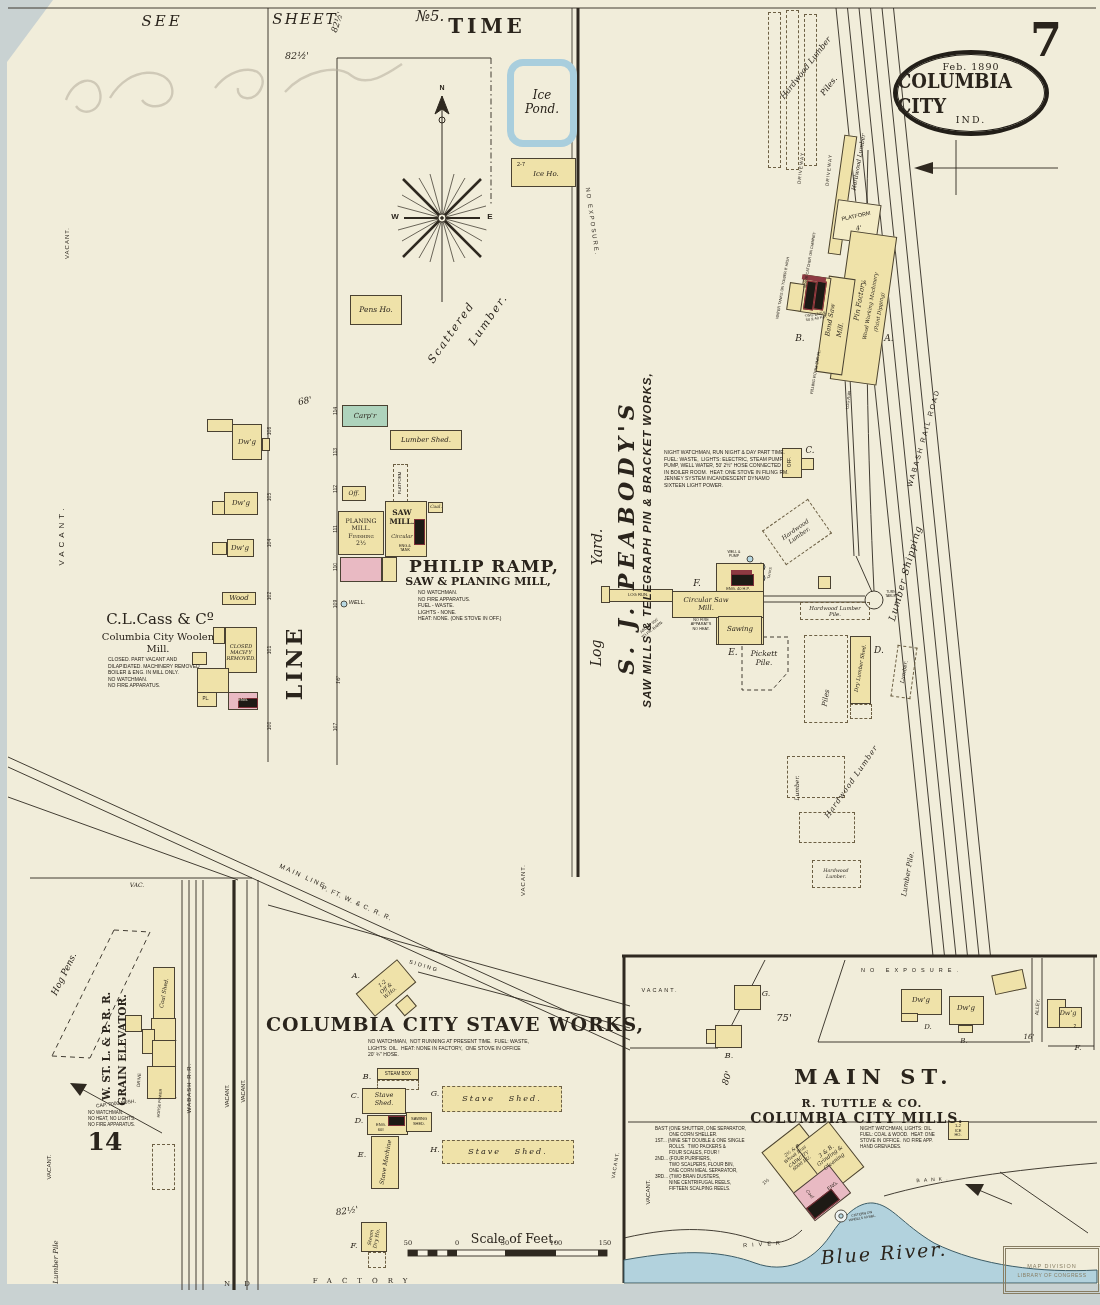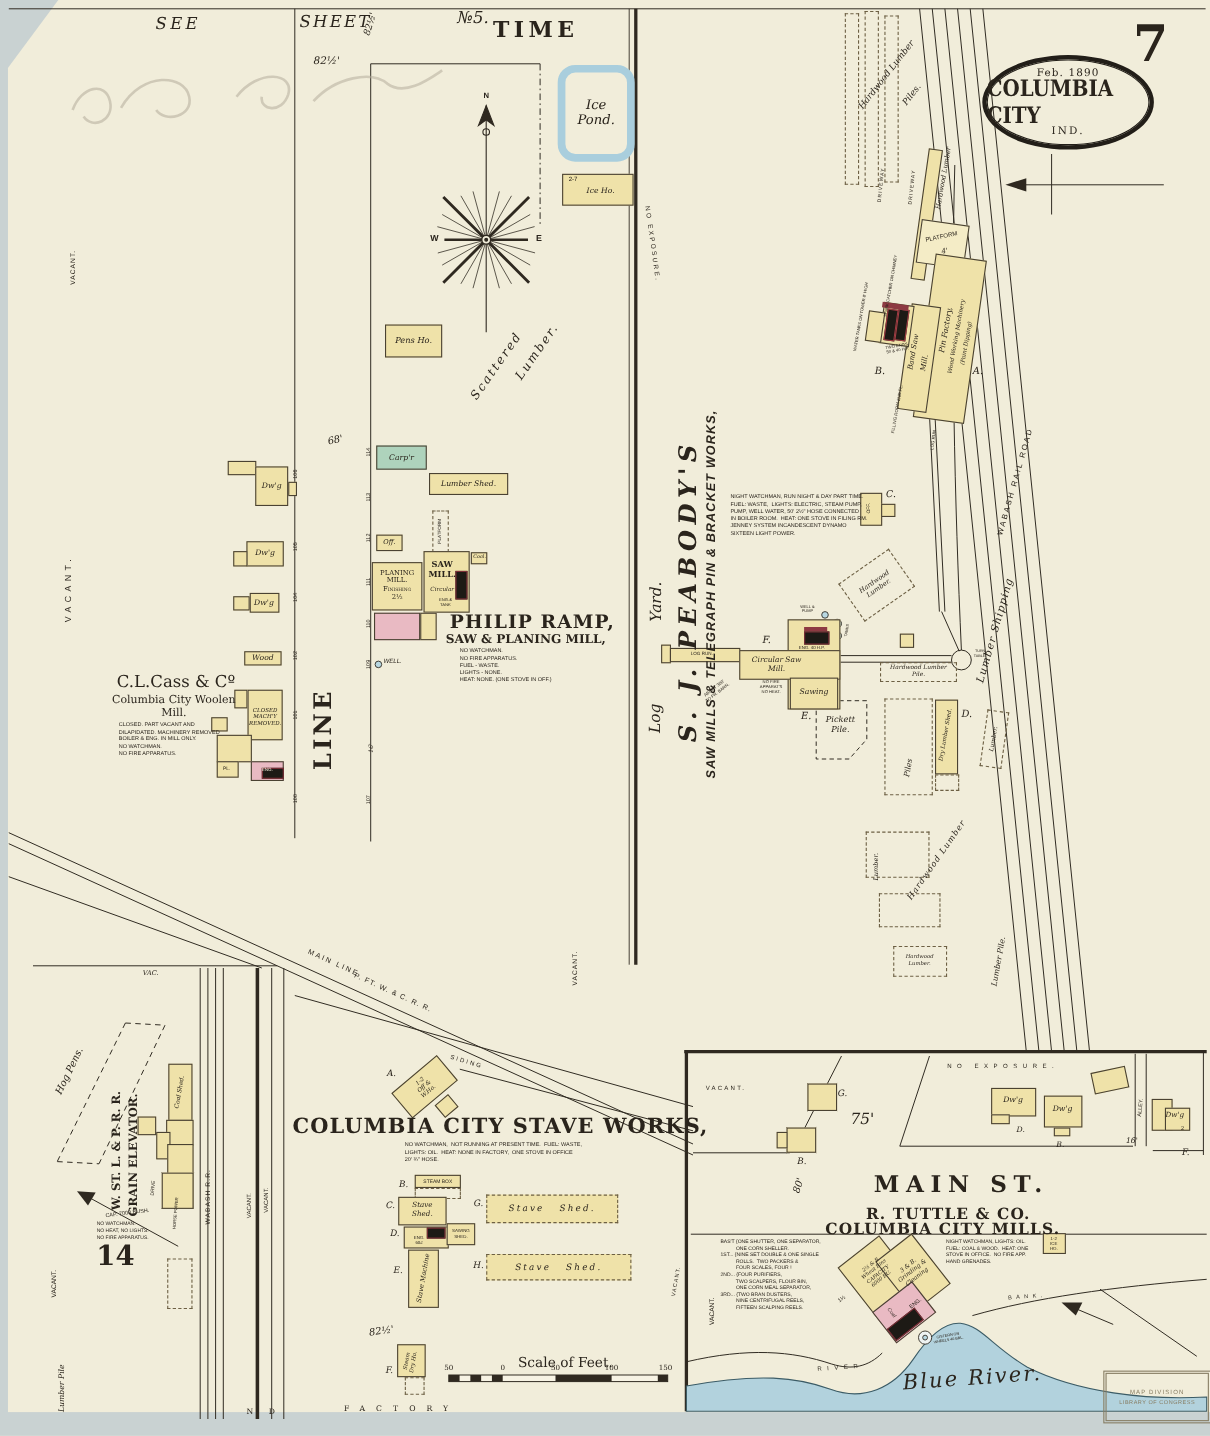--- a/index.html
+++ b/index.html
@@ -481,33 +481,33 @@
 <span class="L ser i" style="left:435px;top:1150px;font-size:8px">H.</span>
 <span class="L ser i" style="left:374px;top:1238px;font-size:5px;transform:translate(-50%,-50%) rotate(-80deg)">Steam
 Dry Ho.</span>
 <span class="L ser i" style="left:354px;top:1246px;font-size:8px">F.</span>
 <span class="L ser i" style="left:347px;top:1211px;font-size:9px;transform:translate(-50%,-50%) rotate(-8deg)">82½'</span>
 
 <span class="L sans" style="left:912px;top:970px;font-size:5.5px;letter-spacing:5px">NO EXPOSURE.</span>
 <span class="L sans" style="left:660px;top:990px;font-size:5.5px;letter-spacing:2px">VACANT.</span>
 <span class="L ser i" style="left:766px;top:994px;font-size:8px">G.</span>
 <span class="L ser i" style="left:729px;top:1056px;font-size:8px">B.</span>
-<span class="L ser i" style="left:784px;top:1018px;font-size:14px">75'</span>
+<span class="L ser i" style="left:784px;top:1018px;font-size:10px">75'</span>
 <span class="L ser i" style="left:727px;top:1078px;font-size:9px;transform:translate(-50%,-50%) rotate(-72deg)">80'</span>
 <span class="L ser i" style="left:921px;top:1000px;font-size:7px">Dw'g</span>
 <span class="L ser i" style="left:928px;top:1027px;font-size:7px">D.</span>
 <span class="L ser i" style="left:966px;top:1008px;font-size:7px">Dw'g</span>
 <span class="L ser i" style="left:964px;top:1041px;font-size:7px">B.</span>
 <span class="L sans" style="left:1038px;top:1007px;font-size:5px;transform:translate(-50%,-50%) rotate(-85deg)">ALLEY.</span>
 <span class="L ser i" style="left:1029px;top:1037px;font-size:7px">16'</span>
 <span class="L ser i" style="left:1068px;top:1014px;font-size:6.5px">Dw'g</span>
 <span class="L sans" style="left:1075px;top:1027px;font-size:5px">2</span>
 <span class="L ser i" style="left:1078px;top:1048px;font-size:8px">F.</span>
 <span class="L ser b" style="left:874px;top:1077px;font-size:21px;letter-spacing:6px">MAIN ST.</span>
-<span class="L ser b" style="left:862px;top:1104px;font-size:14px;letter-spacing:1px">R. TUTTLE &amp; CO.</span>
+<span class="L ser b" style="left:862px;top:1104px;font-size:11px;letter-spacing:1px">R. TUTTLE &amp; CO.</span>
 <span class="L ser b" style="left:857px;top:1118px;font-size:14px;letter-spacing:1px">COLUMBIA CITY MILLS.</span>
 <div class="LT sans" style="left:655px;top:1126px;font-size:4.6px">BAS'T {ONE SHUTTER, ONE SEPARATOR,
            ONE CORN SHELLER.
 1ST... {NINE SET DOUBLE &amp; ONE SINGLE
            ROLLS.  TWO PACKERS &amp;
            FOUR SCALES, FOUR !
 2ND... {FOUR PURIFIERS,
            TWO SCALPERS, FLOUR BIN,
            ONE CORN MEAL SEPARATOR,
 3RD... {TWO BRAN DUSTERS,

